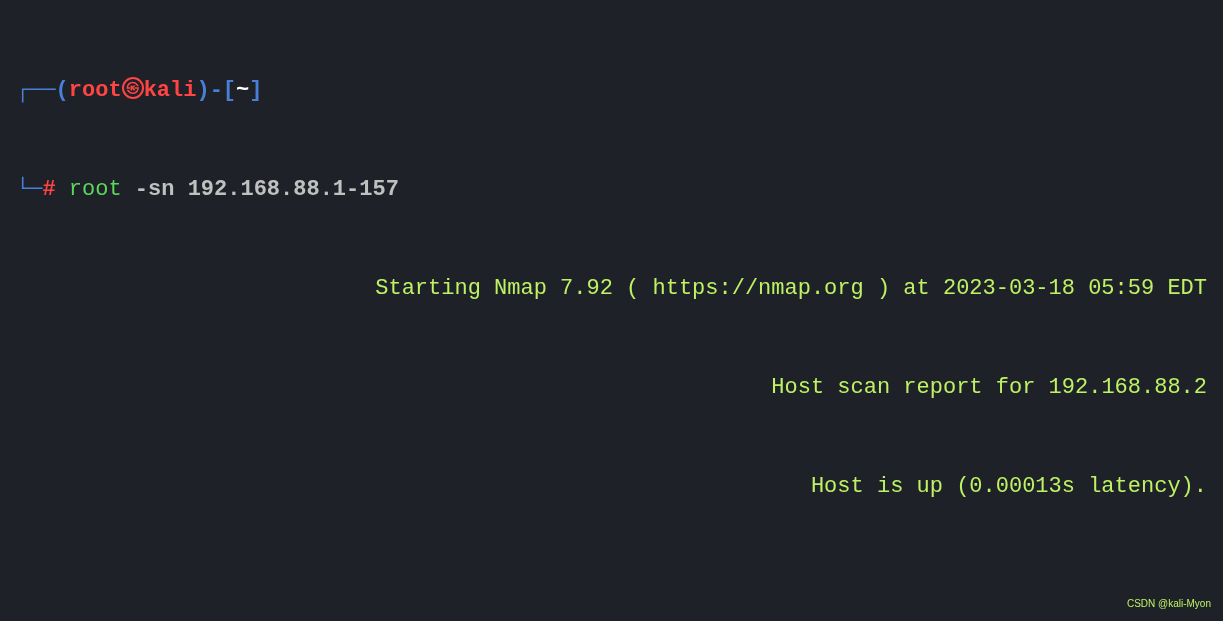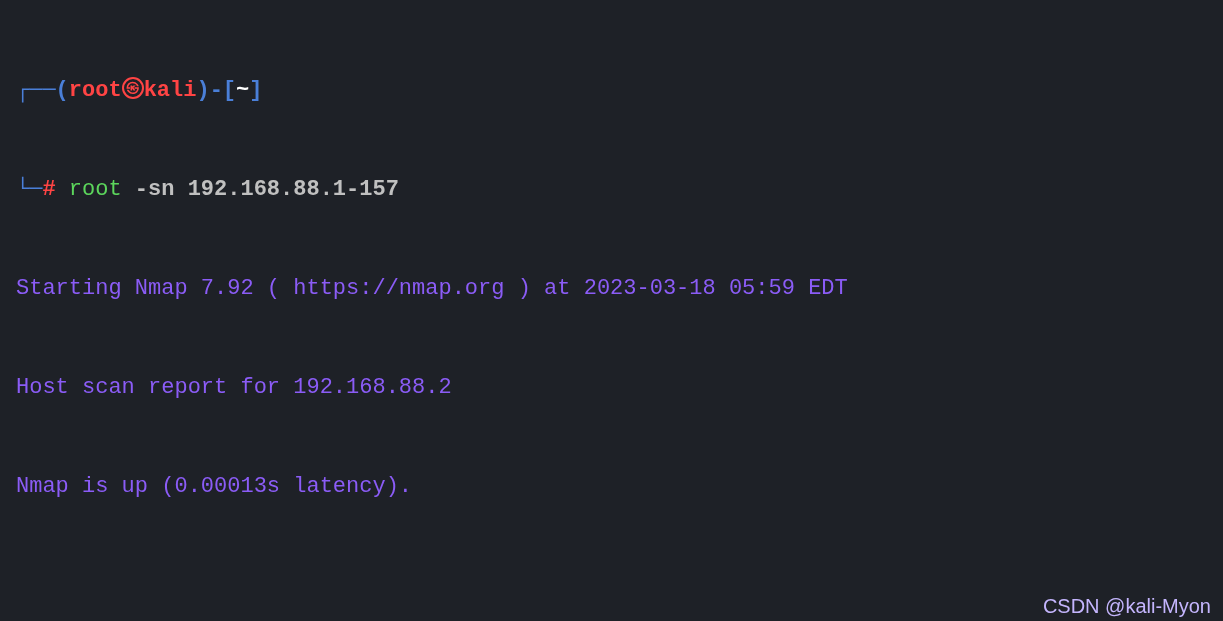--- a/index.html
+++ b/index.html
@@ -22,28 +22,29 @@
     }
     .terminal {
       white-space: pre;
     }
     .red { color: #ff4444; font-weight: bold; font-family: Liberation Mono, monospace; }
     .blue { color: #4a7fd8; font-weight: bold; }
     .white { color: #ffffff; font-weight: bold; }
     .green { color: #5cd65c; }
     .gray { color: #c0c0c0; font-weight: bold; }
     .output-line {
-      color: #8b5cf6;
+      color: #bef264;
+      text-align: right;
     }
     .watermark {
       position: absolute;
-      bottom: 0;
+      bottom: 10px;
       right: 12px;
-      font-size: 20px;
-      color: #c4b5fd;
+      font-size: 10px;
+      color: #bef264;
       font-family: Arial, sans-serif;
     }
     .skull {
       display: inline-block;
       width: 22px;
       height: 22px;
       border: 2px solid #ff4444;
       border-radius: 50%;
       text-align: center;
       line-height: 18px;
@@ -54,21 +55,21 @@
     }
   </style>
 </head>
 <body>
 
 <div class="terminal">
   <div><span class="blue">┌──(</span><span class="red">root</span><span class="red skull">㉿</span><span class="red">kali</span><span class="blue">)-[</span><span class="white">~</span><span class="blue">]</span></div>
   <div><span class="blue">└─</span><span class="red">#</span><span> </span><span class="green">root</span><span class="gray"> -sn </span><span class="gray">192.168.88.1-157</span></div>
   <div class="output-line">Starting Nmap 7.92 ( https://nmap.org ) at 2023-03-18 05:59 EDT</div>
   <div class="output-line">Host scan report for 192.168.88.2</div>
-  <div class="output-line">Nmap is up (0.00013s latency).</div>
+  <div class="output-line">Host is up (0.00013s latency).</div>
   
   
   
   
   
   
   
   
   
   

